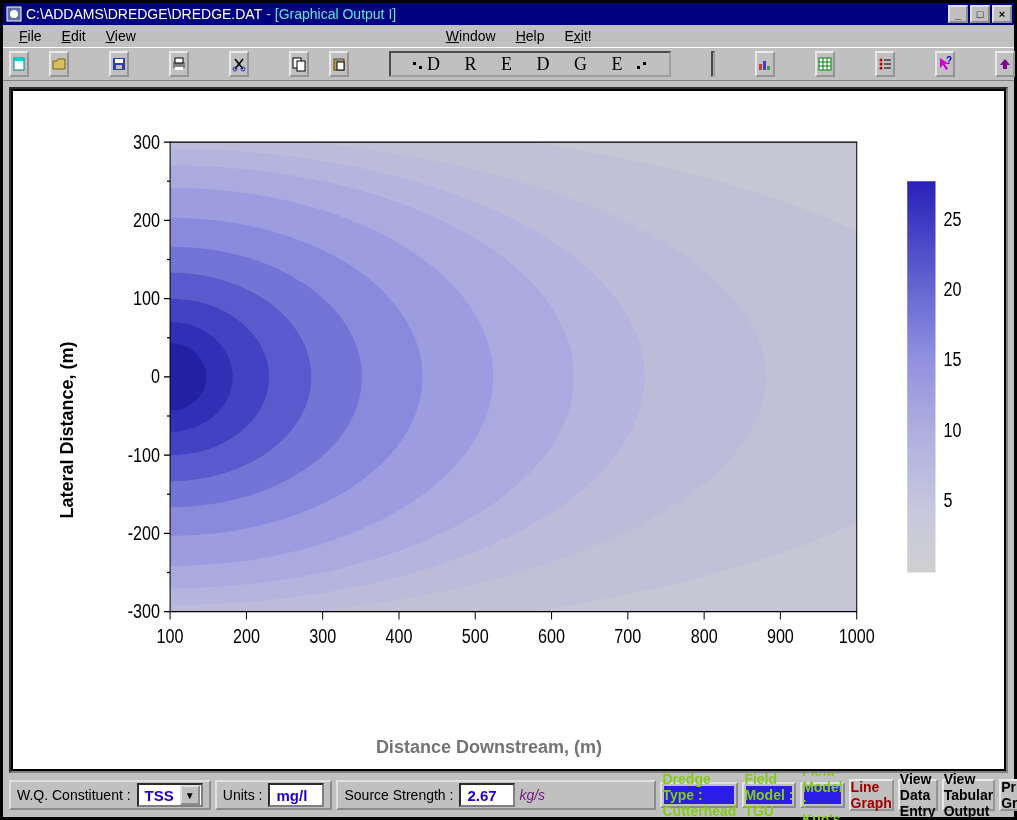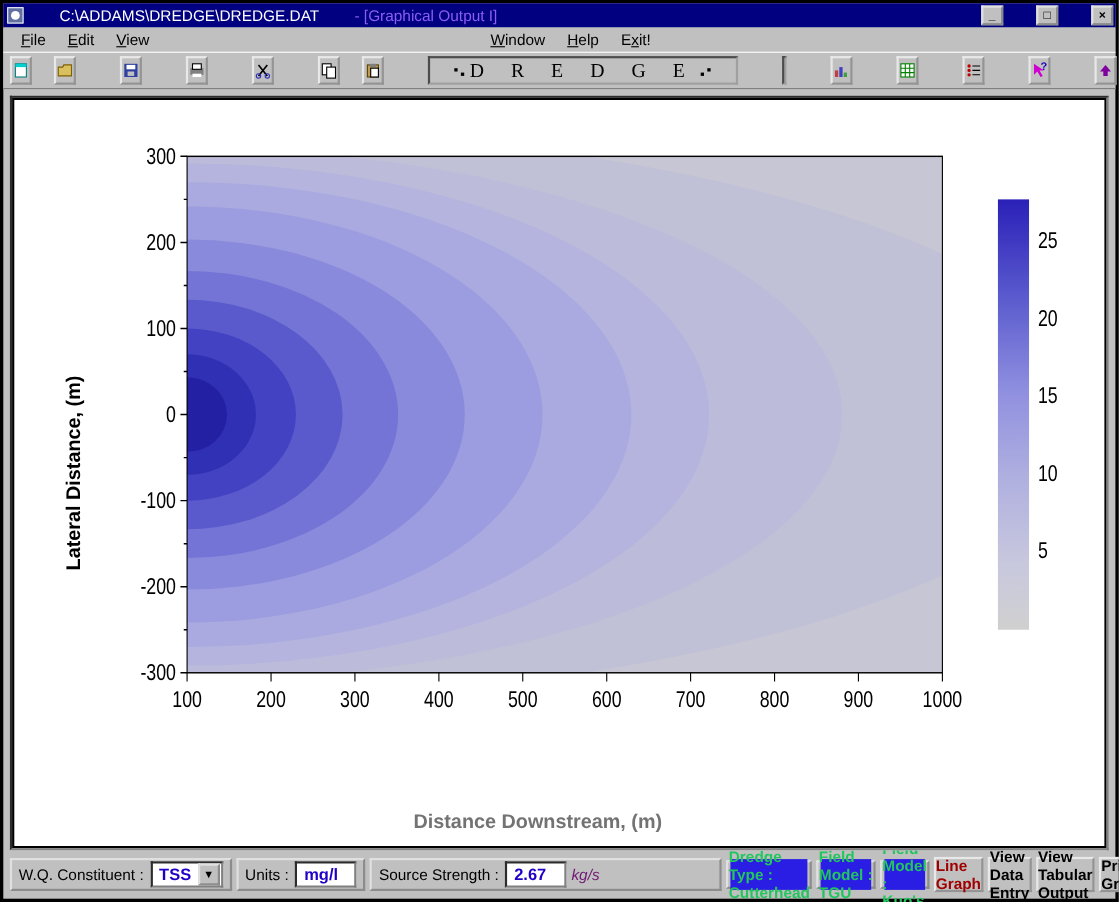--- a/index.html
+++ b/index.html
@@ -18,28 +18,27 @@
   }
 
   
   .title-bar {
     height: 22px;
     background: #000080;
     color: #fff;
     display: flex; align-items: center;
     font-size: 14px;
     padding-left: 3px;
-    gap: 28px;
   }
   .title-icon {
     width: 16px; height: 16px;
     margin-right: 4px;
   }
   .title-text { flex: 0 0 auto; }
-  .title-subtitle { margin-left: 4px; color: #8b5cf6; }
+  .title-subtitle { margin-left: 4px; color: #5eead4; }
   .title-spacer { flex: 1; }
   .title-btn {
     width: 20px; height: 18px;
     background: #c0c0c0;
     border: 2px outset #e0e0e0;
     margin-right: 2px;
     display: flex; align-items: center; justify-content: center;
     font-size: 11px; font-weight: bold; color: #000;
     line-height: 1;
   }
@@ -174,23 +173,23 @@
     display: flex; align-items: center;
   }
   .unit-suffix { margin-left: 4px; color: #701a75; font-style: italic; }
 
   .blue-badge {
     height: 26px; flex: 1;
     border: 2px outset #e0e0e0;
     display: flex; align-items: center; justify-content: center;
   }
   .blue-badge-inner {
-    width: calc(100% - 4px); height: 28px;
+    width: calc(100% - 4px); height: 18px;
     background: #2a1ee4;
-    color: #22c55e; font-weight: bold;
+    color: #84cc16; font-weight: bold;
     display: flex; align-items: center; justify-content: center;
     font-size: 14px;
   }
 
   .big-btn {
     height: 32px; flex: 1;
     border: 2px outset #e8e8e8;
     background: #c0c0c0;
     display: flex; align-items: center; justify-content: center;
     font-size: 14px; font-weight: bold; color: #000;

